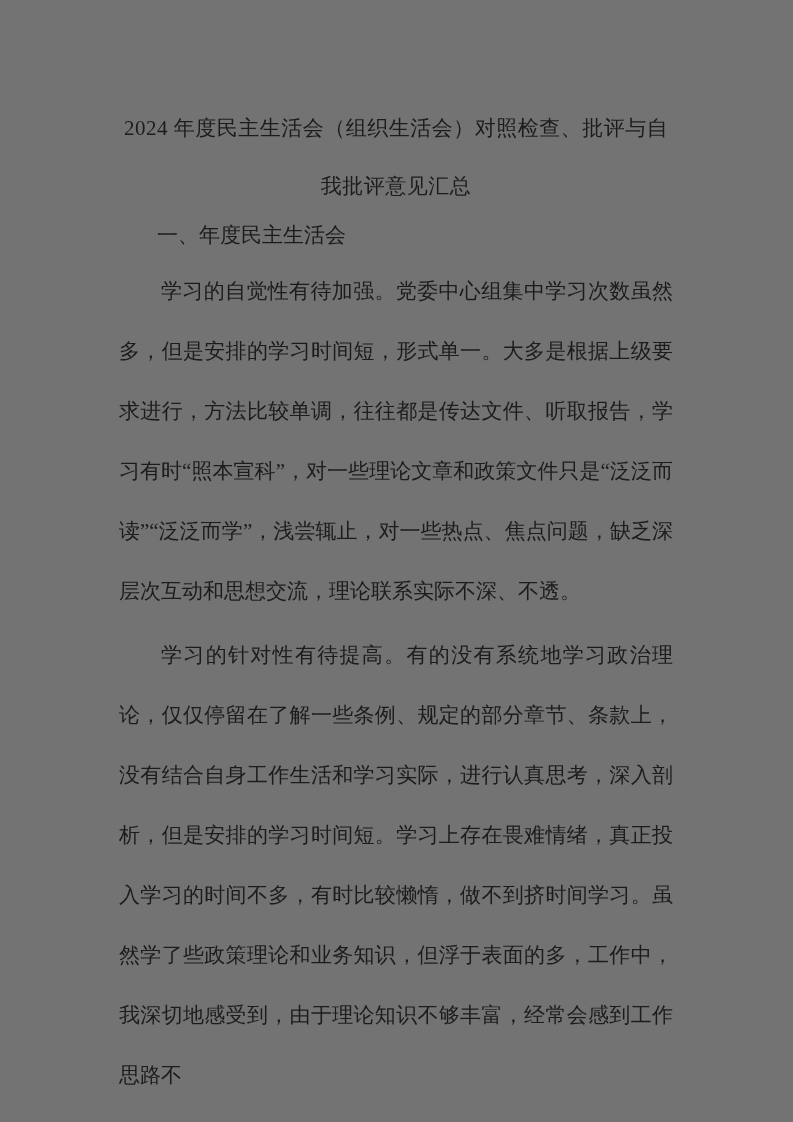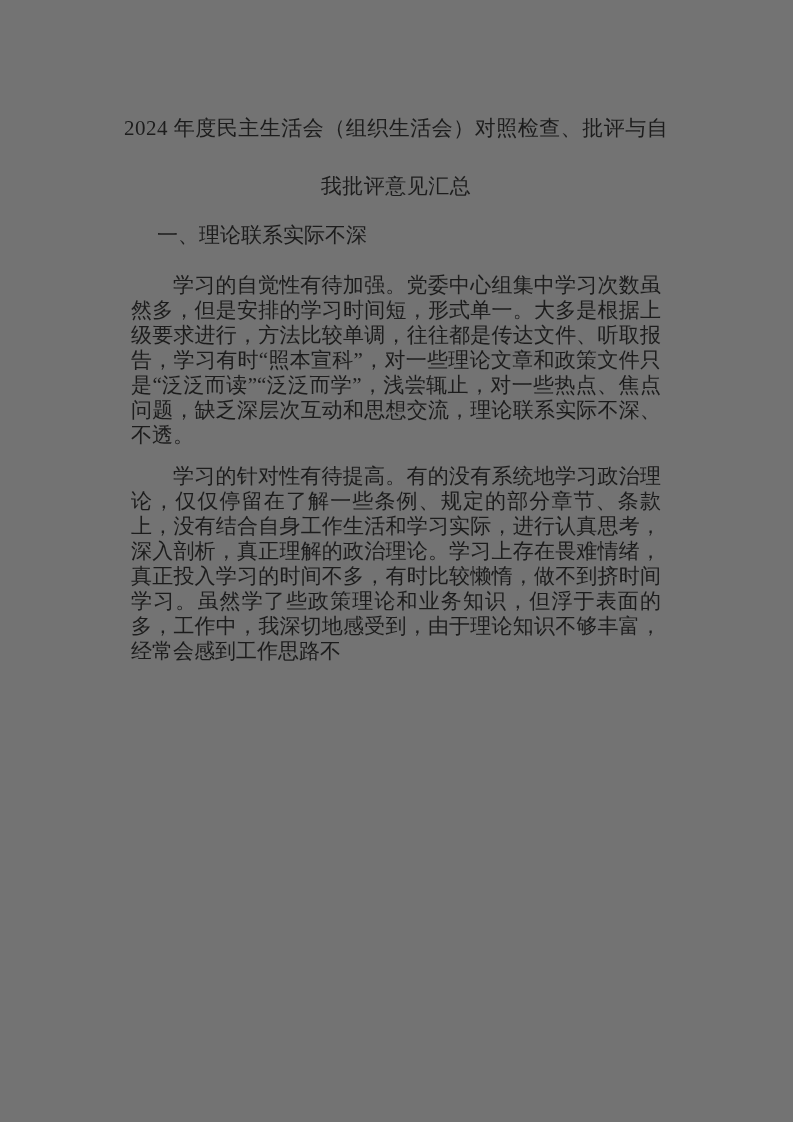--- a/index.html
+++ b/index.html
@@ -31,35 +31,35 @@
     line-height: 41.5px;
   }
   .section-heading {
     font-size: 21px;
     font-weight: 400;
     margin: 0;
     text-indent: 2em;
     line-height: 41.5px;
   }
   .doc-paragraph {
-    margin: 16px;
+    margin: 4px;
     text-indent: 2em;
     text-align: justify;
-    line-height: 25px;
+    line-height: 60px;
     word-break: normal;
     overflow-wrap: break-word;
   }
 </style>
 </head>
 <body>
 
 <div class="page">
   <h1 class="doc-title">2024 年度民主生活会（组织生活会）对照检查、批评与自我批评意见汇总</h1>
 
   <div class="doc-body">
-    <h2 class="section-heading">一、理论联系实际不深</h2>
+    <h2 class="section-heading">一、年度民主生活会</h2>
 
     <p class="doc-paragraph">学习的自觉性有待加强。党委中心组集中学习次数虽然多，但是安排的学习时间短，形式单一。大多是根据上级要求进行，方法比较单调，往往都是传达文件、听取报告，学习有时“照本宣科”，对一些理论文章和政策文件只是“泛泛而读”“泛泛而学”，浅尝辄止，对一些热点、焦点问题，缺乏深层次互动和思想交流，理论联系实际不深、不透。</p>
 
 
-    <p class="doc-paragraph">学习的针对性有待提高。有的没有系统地学习政治理论，仅仅停留在了解一些条例、规定的部分章节、条款上，没有结合自身工作生活和学习实际，进行认真思考，深入剖析，真正理解的政治理论。学习上存在畏难情绪，真正投入学习的时间不多，有时比较懒惰，做不到挤时间学习。虽然学了些政策理论和业务知识，但浮于表面的多，工作中，我深切地感受到，由于理论知识不够丰富，经常会感到工作思路不</p>
+    <p class="doc-paragraph">学习的针对性有待提高。有的没有系统地学习政治理论，仅仅停留在了解一些条例、规定的部分章节、条款上，没有结合自身工作生活和学习实际，进行认真思考，深入剖析，但是安排的学习时间短。学习上存在畏难情绪，真正投入学习的时间不多，有时比较懒惰，做不到挤时间学习。虽然学了些政策理论和业务知识，但浮于表面的多，工作中，我深切地感受到，由于理论知识不够丰富，经常会感到工作思路不</p>
   </div>
 </div>
 
 </body></html>

